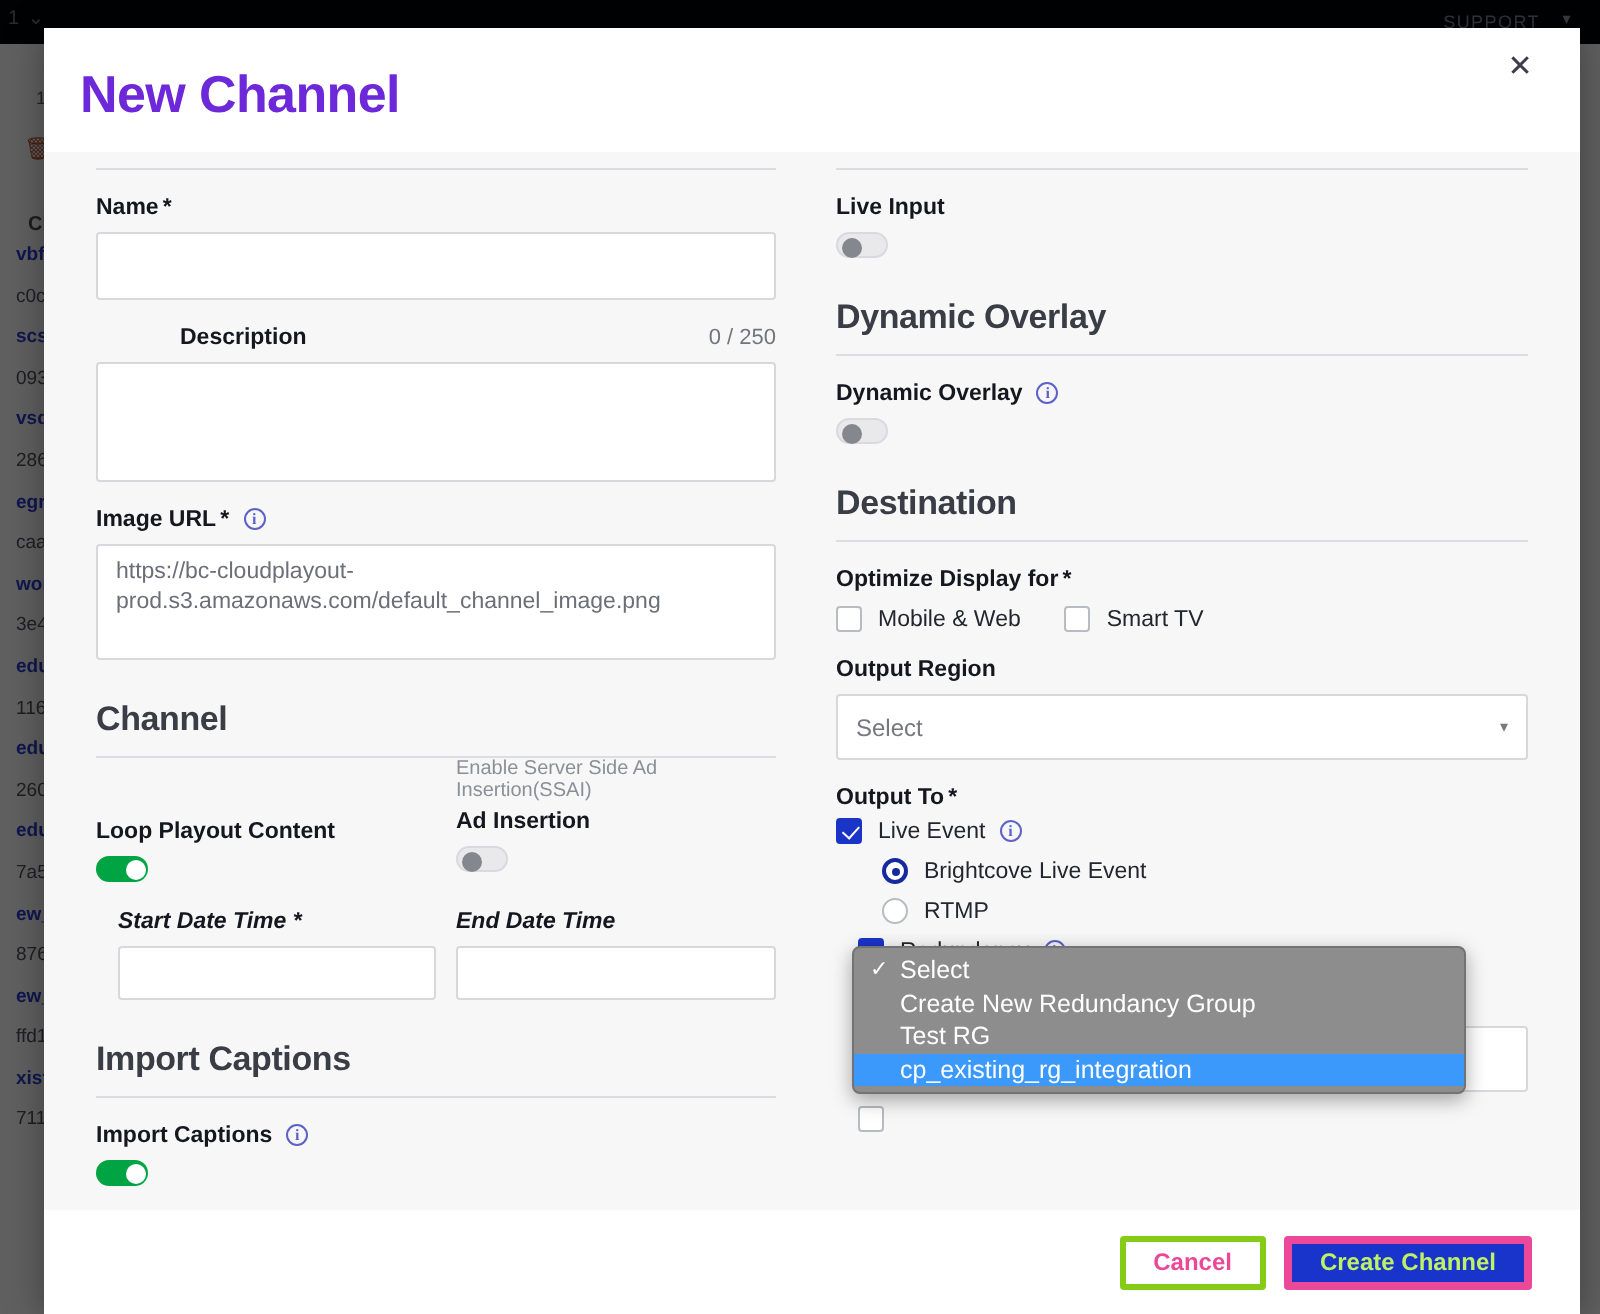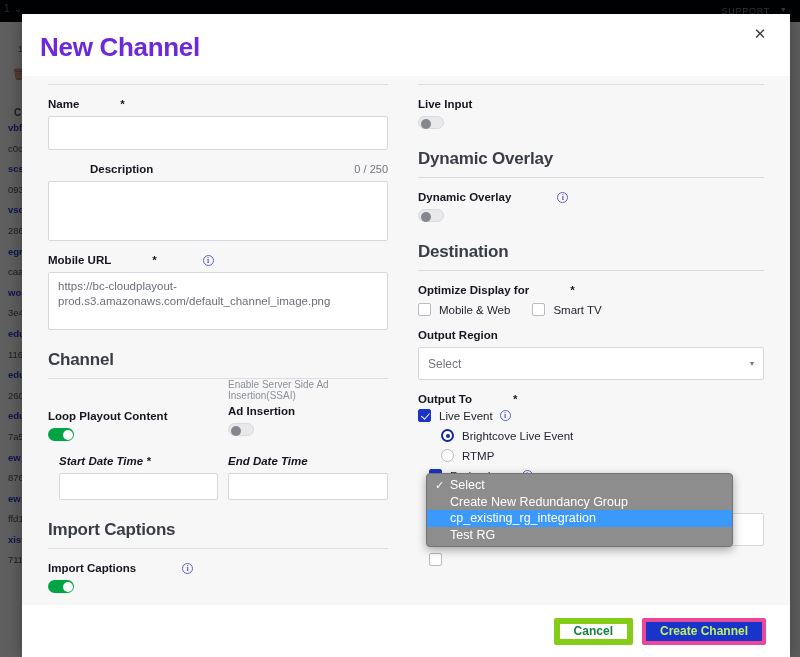--- a/index.html
+++ b/index.html
@@ -68,21 +68,21 @@
   .col {
     width: 50%; padding: 0 28px 0 28px; position: relative;
   }
   .col.left { padding-left: 26px; padding-right: 18px; }
   .col.right { padding-left: 12px; padding-right: 26px; }
 
   .toprule { height: 1px; background: #dcdde1; margin-top: 8px; }
 
   .field-label {
     font-size: 11.5px; font-weight: 700; color: #15171f;
-    margin-top: 13px; display: flex; align-items: center; gap: 39px;
+    margin-top: 13px; display: flex; 
   }
   .field-label .req { margin-left: 2px; }
   .label-row { display: flex; align-items: center; justify-content: space-between; margin-top: 13px; }
   .label-row .field-label { margin-top: 0; margin-left: 42px; }
   .counter { font-size: 11px; color: #72757d; }
 
   .info-icon {
     display: inline-flex; width: 11px; height: 11px; margin-left: 7px;
     border: 1px solid #5c62c9; border-radius: 50%;
     color: #5c62c9; font-size: 8px; line-height: 9px;
@@ -193,21 +193,21 @@
   #modal-footer {
     flex: 0 0 52px; height: 52px; background: #fff;
     display: flex; align-items: center; justify-content: flex-end;
     padding-right: 24px; gap: 9px;
   }
   .btn {
     font-family: "Liberation Sans", sans-serif; font-size: 12px;
     font-weight: 700; border-radius: 2px; cursor: pointer;
     padding: 0 14px; height: 27px;
   }
-  .btn.secondary { background: #fff; color: #15803d; border: 6px solid #84cc16; }
+  .btn.secondary { background: #fff; color: #ec4899; border: 3px solid #84cc16; }
   .btn.primary { background: #1934cb; color: #bef264; border: 4px solid #ec4899; }
 </style>
 </head>
 <body>
 
 <div id="bg-page">
   <div id="bg-navbar">
     <span id="bg-navleft">1  ⌄</span>
     <span id="bg-support">SUPPORT</span>
     <span id="bg-caret">▾</span>
@@ -262,21 +262,21 @@
       </div>
       <input class="txt-input h-name" value="" style="">
 
       <div class="label-row">
         <div class="field-label">Description</div>
         <div class="counter">0 / 250</div>
       </div>
       <textarea class="txt-input txt-area-desc" style=""></textarea>
 
       <div class="field-label">
-        <span>Mobile URL</span>
+        <span>Image URL</span>
         <span class="req">*</span>
         <span class="info-icon">i</span>
       </div>
       <textarea class="txt-input txt-area-url" style="">https://bc-cloudplayout-prod.s3.amazonaws.com/default_channel_image.png</textarea>
 
       <div class="section-h">Channel</div>
       <div class="section-rule"></div>
 
       <div class="two-col">
         <div>
@@ -397,22 +397,22 @@
         </div>
       </div>
 
       <div class="chk-row indent-sm">
         <span class="chk"></span>
       </div>
 
       <div id="rg-dropdown">
           <div class="dd-item"><span class="tick">✓</span><span>Select</span></div>
           <div class="dd-item"><span>Create New Redundancy Group</span></div>
+          <div class="dd-item"><span>Test RG</span></div>
           <div class="dd-item highlight"><span>cp_existing_rg_integration</span></div>
-          <div class="dd-item"><span>Test RG</span></div>
         </div>
     </div>
   </div>
 
   <div id="modal-footer">
     <button class="btn secondary">Cancel</button>
     <button class="btn primary">Create Channel</button>
   </div>
 </div>
 

